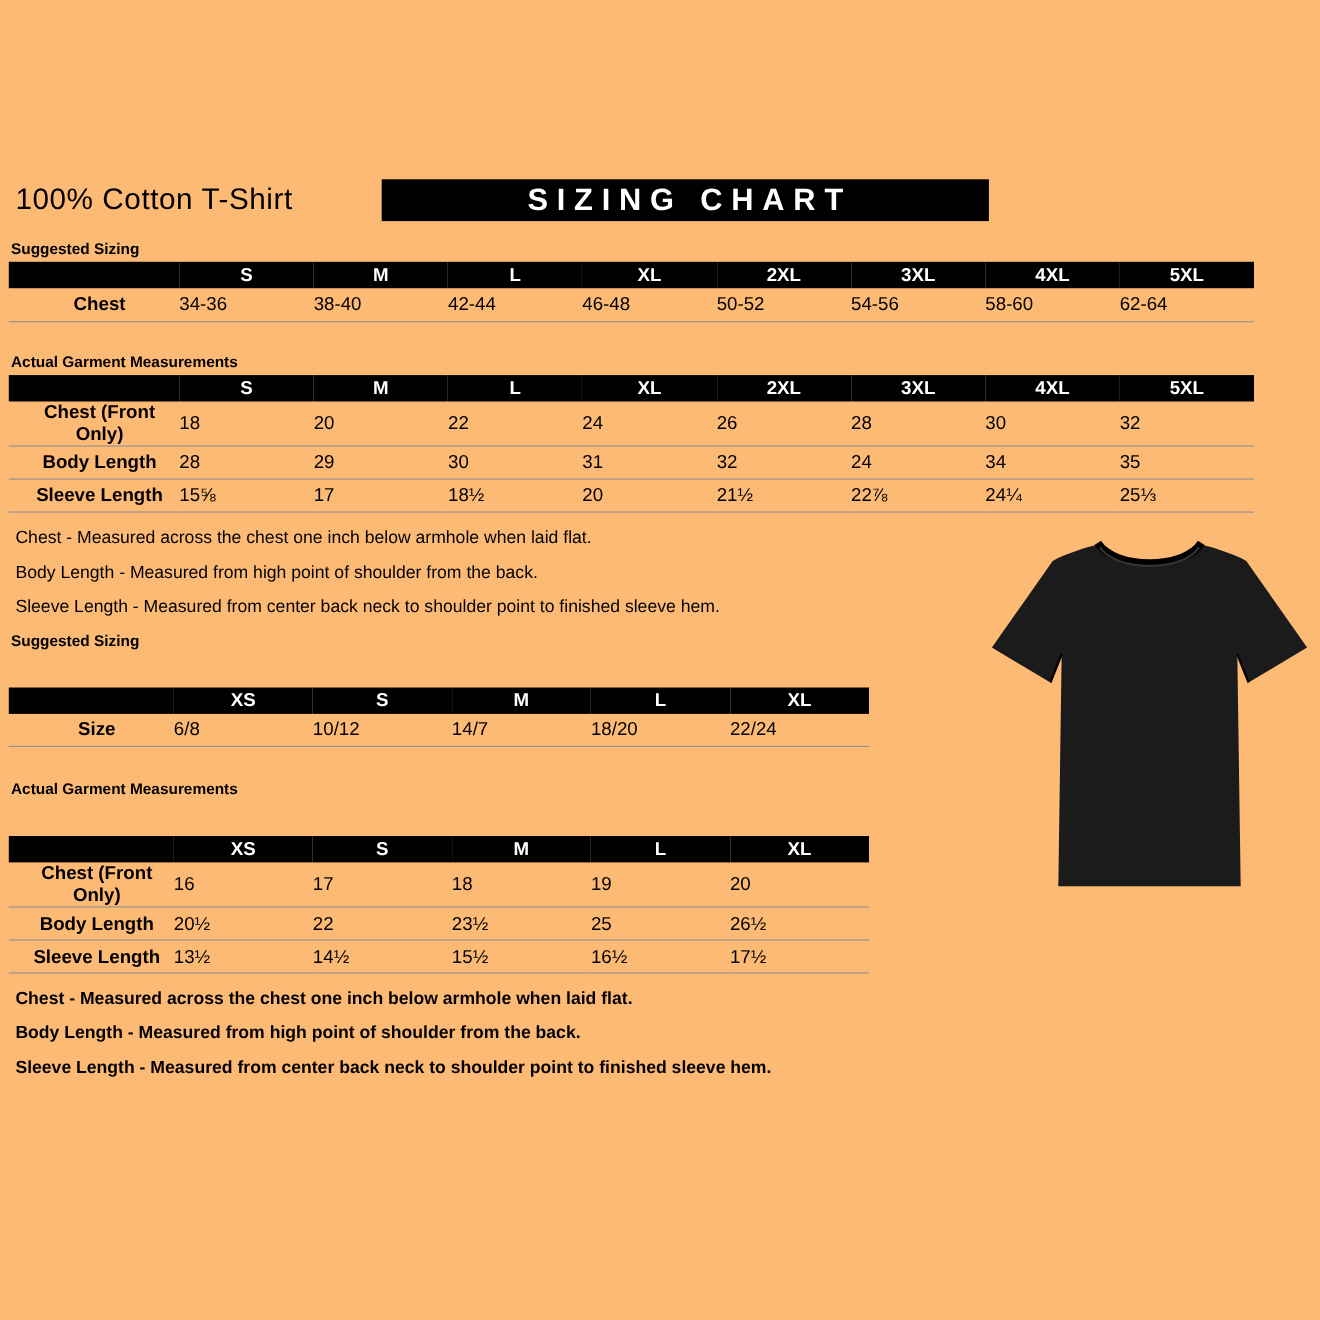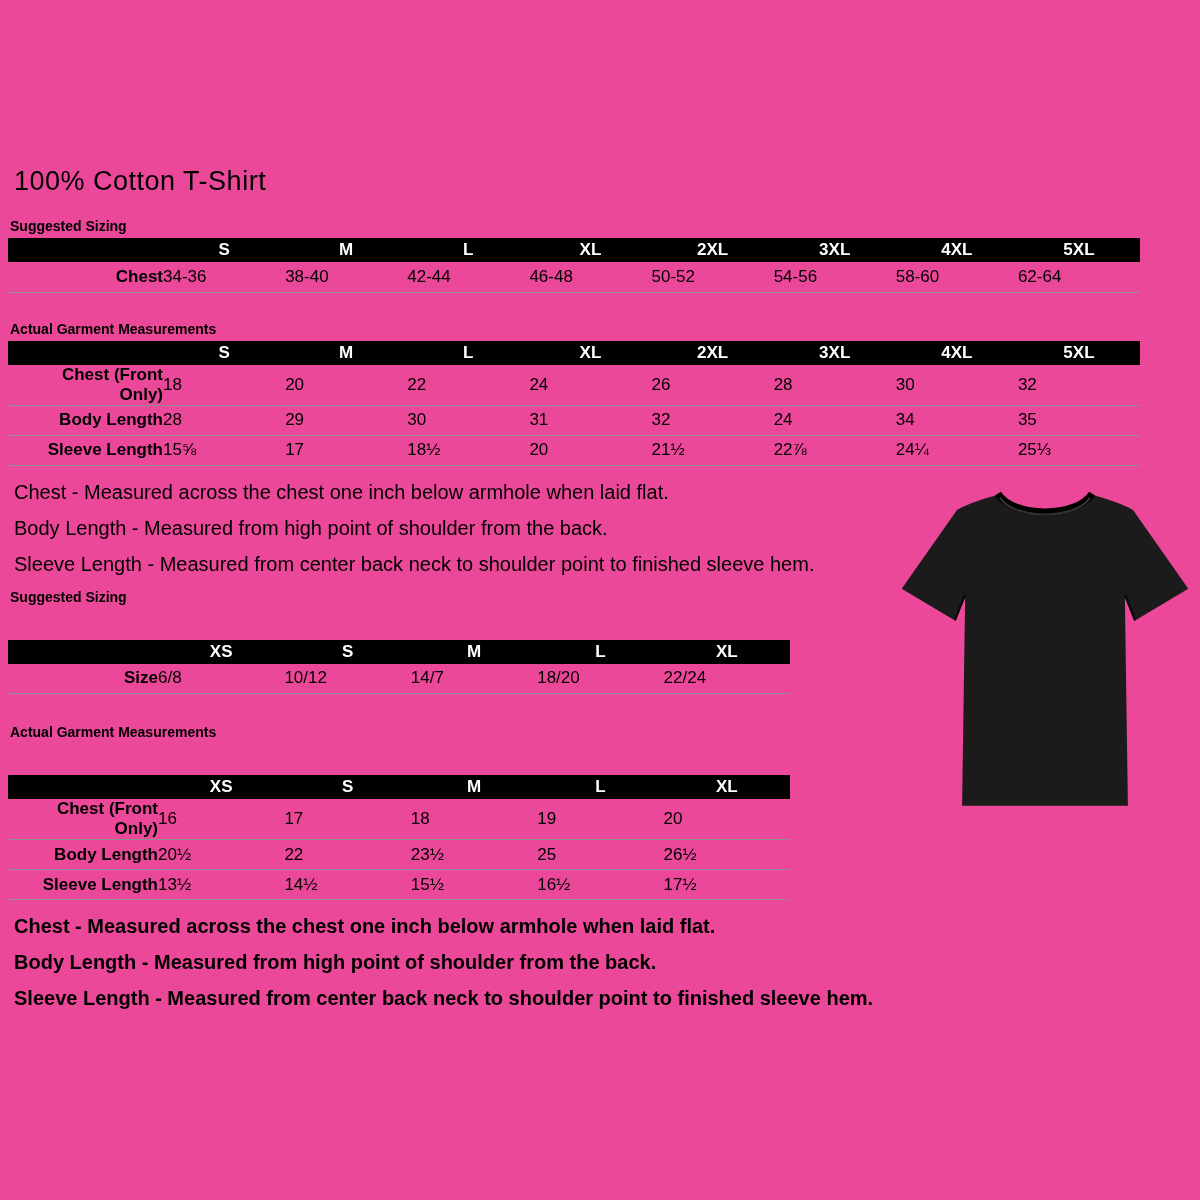--- a/index.html
+++ b/index.html
@@ -2,21 +2,21 @@
 <html><head>
 <meta charset="utf-8">
 <style>
   * { margin:0; padding:0; box-sizing:border-box; }
   html,body { background:#fff; }
   body {
     width:1200px; height:1200px;
     font-family:"Liberation Sans","DejaVu Sans",sans-serif;
     color:#000;
   }
-  .page { position:relative; width:1200px; height:1200px; background:#ec4899; overflow:hidden; }
+  .page { position:relative; width:1200px; height:1200px; background:#fdba74; overflow:hidden; }
   .content { position:absolute; left:8px; top:163px; width:1134px; }
 
   .header-row { position:relative; height:46px; }
   .main-title { position:absolute; left:6px; top:3px; font-size:27px; font-weight:400; letter-spacing:0.5px; }
   .banner {
     position:absolute; left:339px; top:0; width:552px; height:38px;
     background:#000; color:#fff;
     display:flex; align-items:center; justify-content:center;
     font-size:28px; font-weight:700; letter-spacing:8px; padding-left:8px;
   }
@@ -27,40 +27,41 @@
   .adult-table { width:1132px; }
   .youth-table { width:782px;margin-top:35px; }
   th {
     background:#000; color:#fff; font-weight:700; font-size:17px;
     height:24px; text-align:center; padding:0;
   }
   td {
     text-align:left; font-size:17px; height:30px;
     border-bottom:1px solid #8f8f8f; padding:0;
   }
-  .label-col { text-align:right; padding-left:10px !important; }
+  .label-col { text-align:center; padding-left:10px !important; }
   td.label-col { font-weight:700; }
 
   .notes { margin-top:15px; margin-left:6px; }
-  .note { font-size:20px; margin-bottom:13px; }
+  .note { font-size:16px; margin-bottom:13px; }
   .youth-notes .note { font-weight:600; }
 
   .youth-title { font-size:26px; font-weight:700; margin:14px 0 2px 0; letter-spacing:0.3px; }
 
   .tshirt-wrap { position:absolute; left:895px; top:470px; width:300px; height:348px; }
   .tshirt-wrap svg { width:100%; height:100%; }
 </style>
 </head>
 <body>
 
 <div class="page">
   <div class="content">
 
     <div class="header-row">
       <div class="main-title">100% Cotton T-Shirt</div>
+      <div class="banner">SIZING CHART</div>
     </div>
 
     <div class="section-label">Suggested Sizing</div>
 
     <table class="adult-table">
       <colgroup>
           <col style="width:155px">
           <col>
           <col>
           <col>

